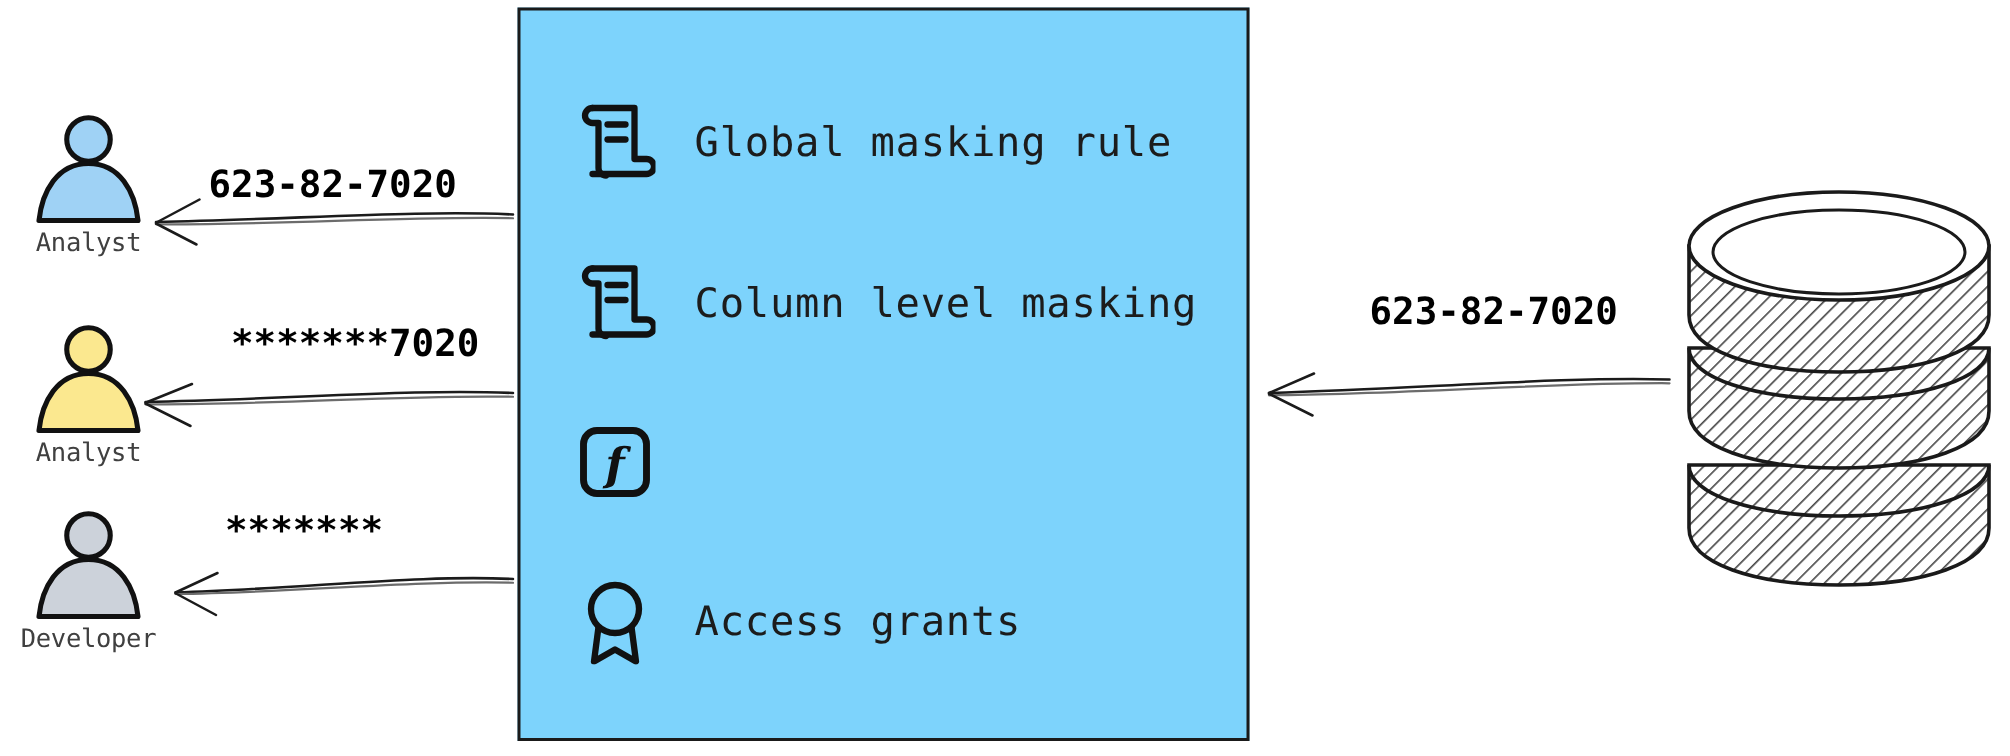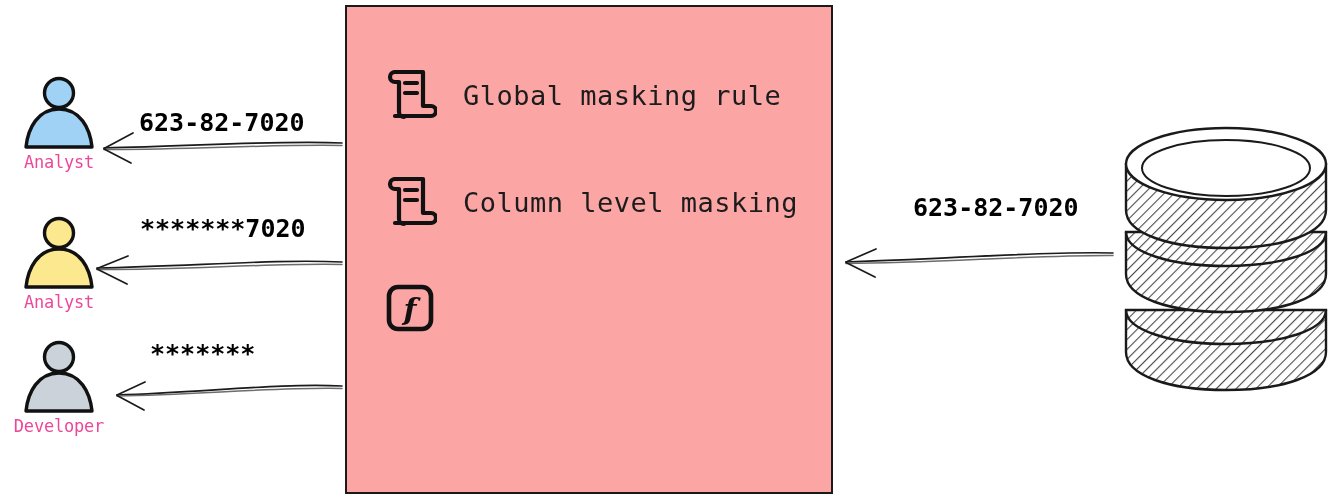--- a/index.html
+++ b/index.html
@@ -29,52 +29,52 @@
   }
   .actor .figure {
     width: 86px;
     height: 78px;
     margin: 0 auto;
     display: block;
   }
   .actor .actor-label {
     font-family: "DejaVu Sans Mono", "Liberation Mono", monospace;
     font-size: 17px;
-    color: #ec4899;
+    color: #404040;
     letter-spacing: -0.2px;
     margin-top: -2px;
     white-space: nowrap;
   }
   #actor-analyst  { left: -1px;  top: 76px;  }
   #actor-support  { left: -1px;  top: 216px; }
   #actor-developer{ left: -1px;  top: 340px; }
 
   
   .flow-label {
     position: absolute;
     font-family: "DejaVu Sans Mono", "Liberation Mono", monospace;
     font-size: 25px;
     font-weight: 700;
     color: #000000;
     letter-spacing: 0px;
     white-space: nowrap;
   }
   #label-analyst   { left: 139px; top: 108px; }
-  #label-support   { left: 140px; top: 214px; }
+  #label-support   { left: 154px; top: 214px; }
   #label-developer { left: 150px; top: 339px; }
   #label-source    { left: 913px; top: 193px; }
 
   
   #masking-panel {
     position: absolute;
     left: 345px;
     top: 5px;
     width: 488px;
     height: 489px;
-    background: #fca5a5;
+    background: #7dd3fc;
     border: 2px solid #1a1a1a;
     box-sizing: border-box;
   }
   .panel-row {
     position: absolute;
     left: 36px;
     display: flex;
     align-items: center;
     gap: 26px;
     height: 64px;
@@ -195,20 +195,27 @@
     <div class="row-label">Column level masking</div>
   </div>
 
   <div class="panel-row" id="row-2">
     <svg class="row-icon" viewBox="0 0 54 58">
       <rect x="6" y="5" width="42" height="42" rx="9" fill="none" stroke="#111" stroke-width="4.6"></rect>
       <text x="27" y="38" text-anchor="middle" font-family="DejaVu Serif, Liberation Serif, serif" font-size="30" font-style="italic" font-weight="700" fill="#111">f</text>
     </svg>
   </div>
 
+  <div class="panel-row" id="row-3">
+    <svg class="row-icon" viewBox="0 0 54 58" fill="none" stroke="#111" stroke-width="4.2" stroke-linejoin="round">
+      <circle cx="27" cy="21" r="16"></circle>
+      <path d="M16,33 L13,56 L27,48 L41,56 L38,33"></path>
+    </svg>
+    <div class="row-label">Access grants</div>
+  </div>
 </div>
 
 <svg id="database" viewBox="0 0 216 280">
 
   <path d="M8,190 L8,232 C8,256 52,270 108,270 C164,270 208,256 208,232 L208,190 Z" fill="url(#hatch)" stroke="#1a1a1a" stroke-width="2.4"></path>
   <path d="M8,190 C8,210 52,224 108,224 C164,224 208,210 208,190" fill="none" stroke="#1a1a1a" stroke-width="2.4"></path>
 
   <path d="M8,112 L8,154 C8,178 52,192 108,192 C164,192 208,178 208,154 L208,112 Z" fill="url(#hatch)" stroke="#1a1a1a" stroke-width="2.4"></path>
   <path d="M8,112 C8,132 52,146 108,146 C164,146 208,132 208,112" fill="none" stroke="#1a1a1a" stroke-width="2.4"></path>
 

